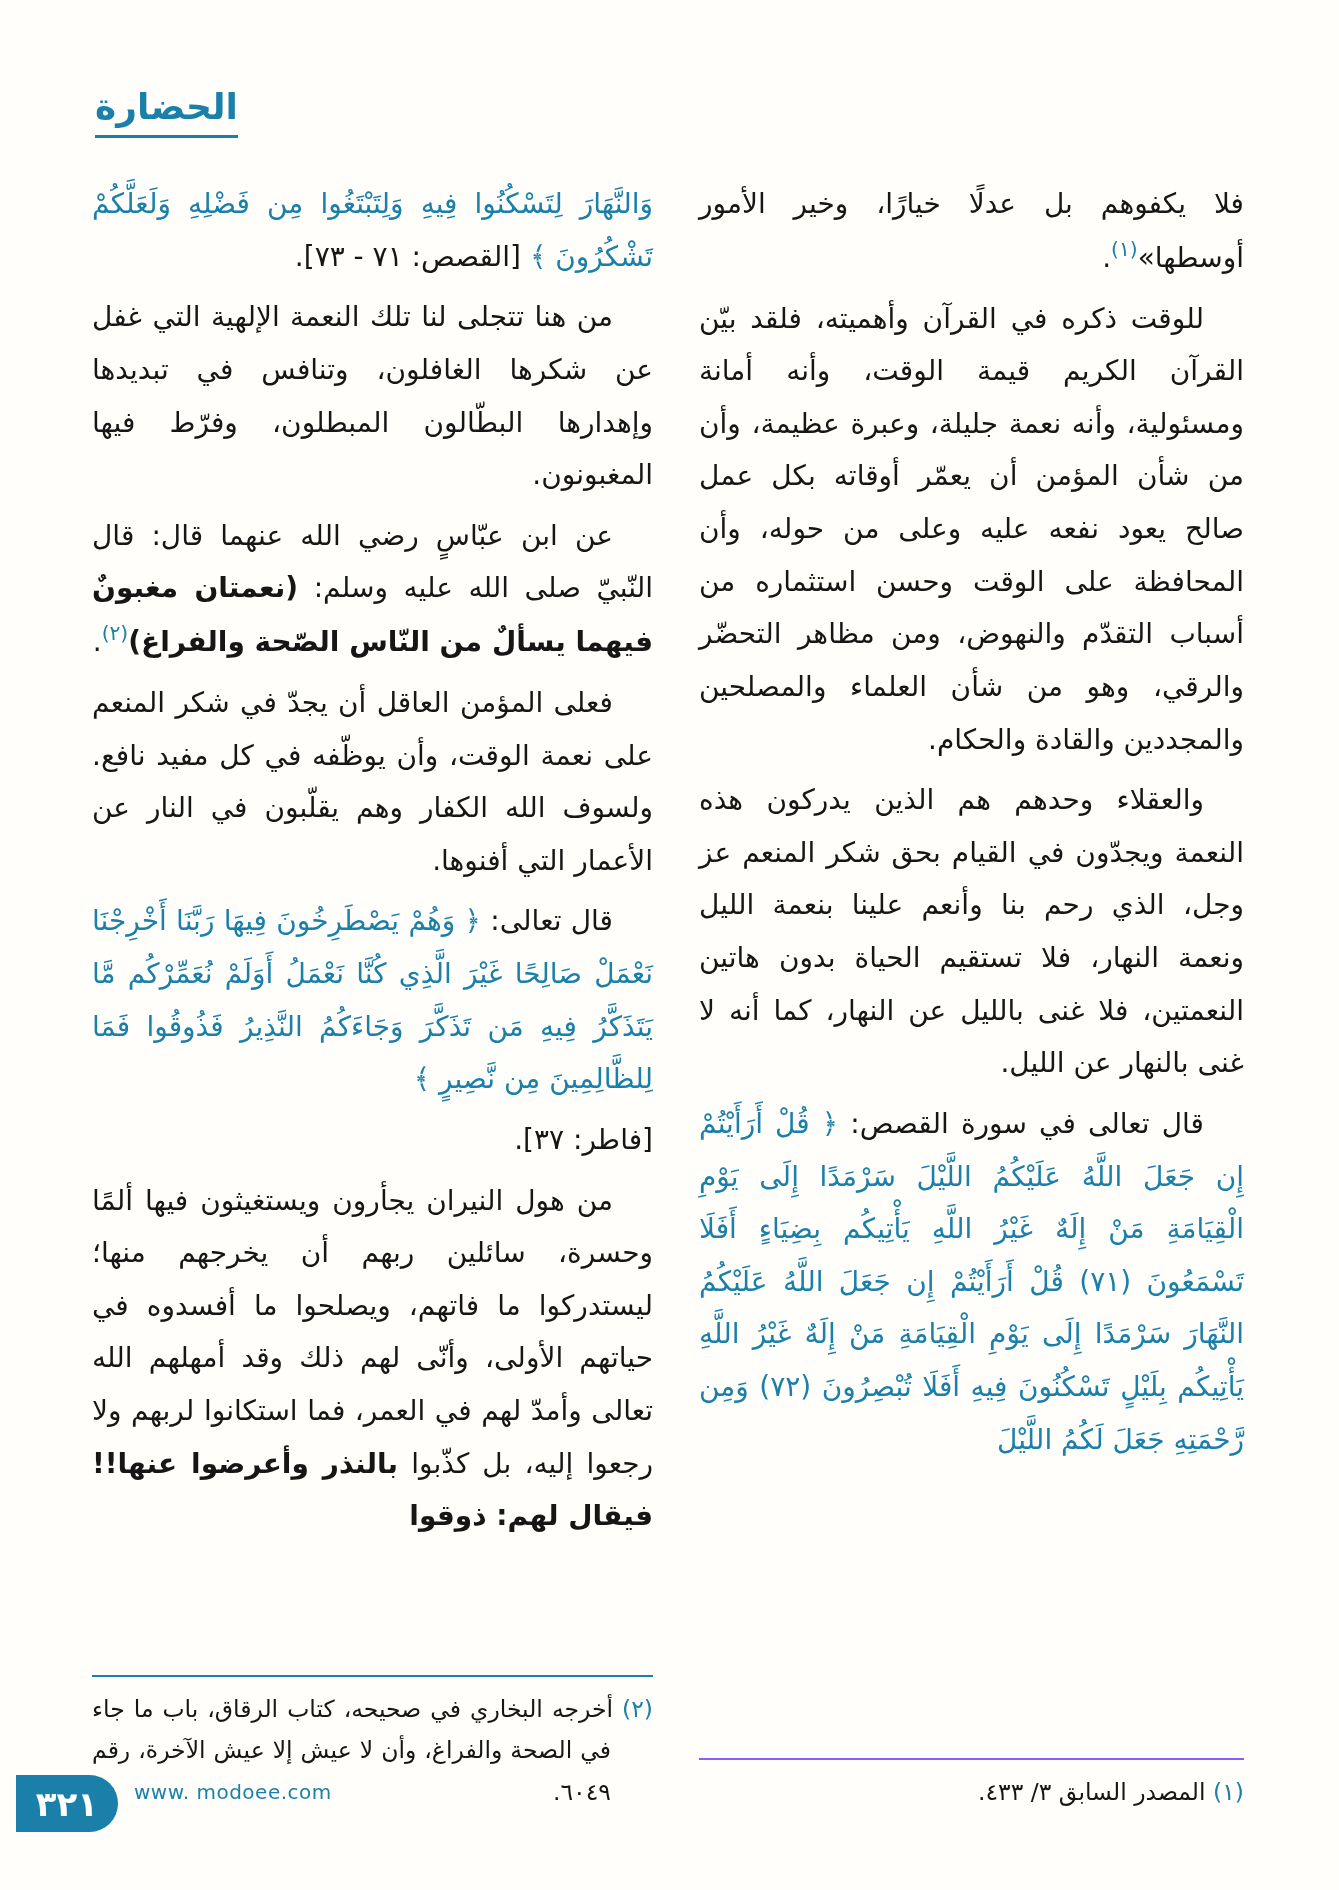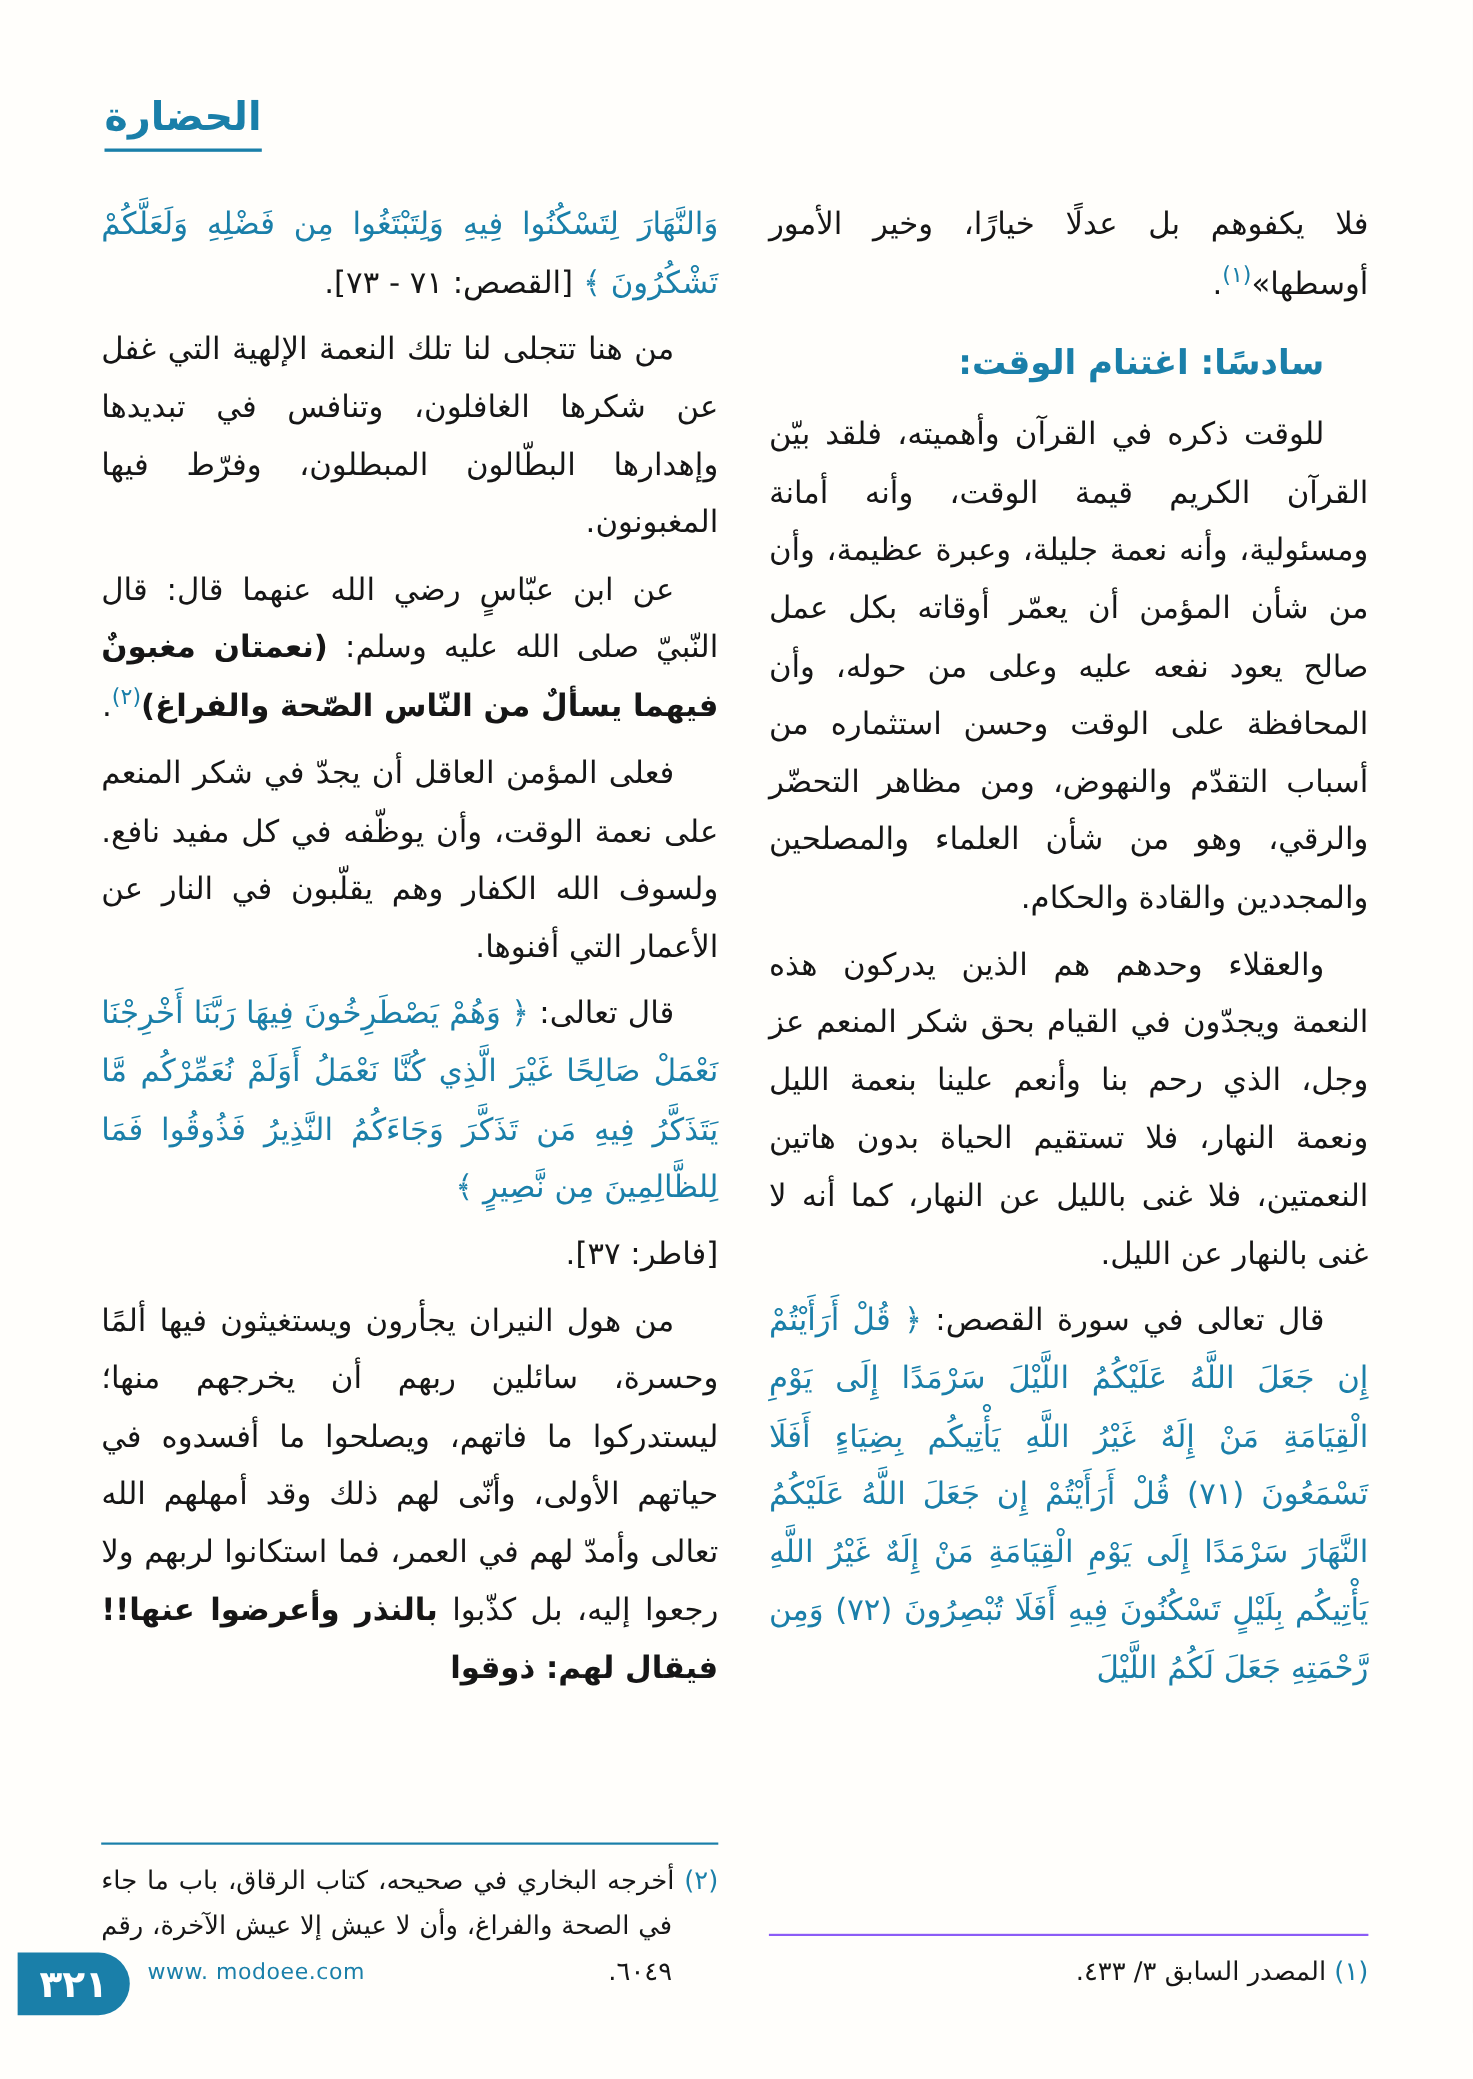--- a/index.html
+++ b/index.html
@@ -68,21 +68,20 @@
   <div class="logo-block">
     <div class="logo-text">الحضارة</div>
     <div class="logo-rule"></div>
   </div>
 
   <div class="content">
 
     <div class="column col-first">
       <p class="body"><span>فلا يكفوهم بل عدلًا خيارًا، وخير الأمور أوسطها»</span><span class="fn-ref">(١)</span><span>.</span></p>
 
-      <h2 class="heading">سادسًا: اغتنام الوقت:</h2>
 
       <p class="body indent">للوقت ذكره في القرآن وأهميته، فلقد بيّن القرآن الكريم قيمة الوقت، وأنه أمانة ومسئولية، وأنه نعمة جليلة، وعبرة عظيمة، وأن من شأن المؤمن أن يعمّر أوقاته بكل عمل صالح يعود نفعه عليه وعلى من حوله، وأن المحافظة على الوقت وحسن استثماره من أسباب التقدّم والنهوض، ومن مظاهر التحضّر والرقي، وهو من شأن العلماء والمصلحين والمجددين والقادة والحكام.</p>
 
       <p class="body indent">والعقلاء وحدهم هم الذين يدركون هذه النعمة ويجدّون في القيام بحق شكر المنعم عز وجل، الذي رحم بنا وأنعم علينا بنعمة الليل ونعمة النهار، فلا تستقيم الحياة بدون هاتين النعمتين، فلا غنى بالليل عن النهار، كما أنه لا غنى بالنهار عن الليل.</p>
 
       <p class="body indent"><span>قال تعالى في سورة القصص:</span> <span class="quran">﴿ قُلْ أَرَأَيْتُمْ إِن جَعَلَ اللَّهُ عَلَيْكُمُ اللَّيْلَ سَرْمَدًا إِلَى يَوْمِ الْقِيَامَةِ مَنْ إِلَهٌ غَيْرُ اللَّهِ يَأْتِيكُم بِضِيَاءٍ أَفَلَا تَسْمَعُونَ (٧١) قُلْ أَرَأَيْتُمْ إِن جَعَلَ اللَّهُ عَلَيْكُمُ النَّهَارَ سَرْمَدًا إِلَى يَوْمِ الْقِيَامَةِ مَنْ إِلَهٌ غَيْرُ اللَّهِ يَأْتِيكُم بِلَيْلٍ تَسْكُنُونَ فِيهِ أَفَلَا تُبْصِرُونَ (٧٢) وَمِن رَّحْمَتِهِ جَعَلَ لَكُمُ اللَّيْلَ</span></p>
 
       <div class="footnote"><span class="fn-marker">(١)</span> <span>المصدر السابق ٣/ ٤٣٣.</span></div>
     </div>
 

